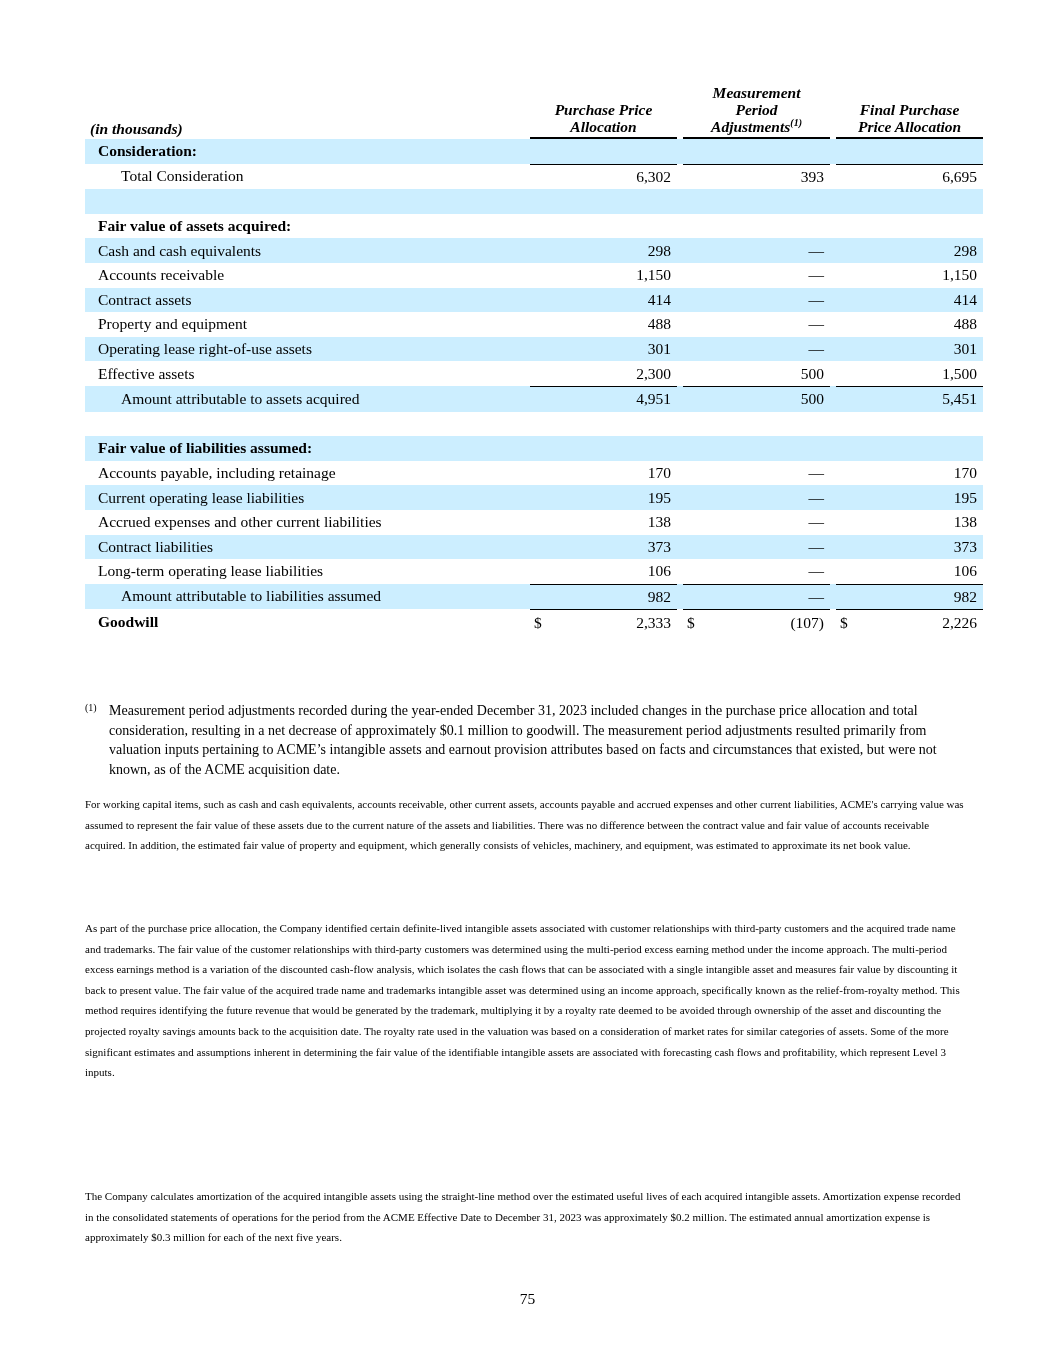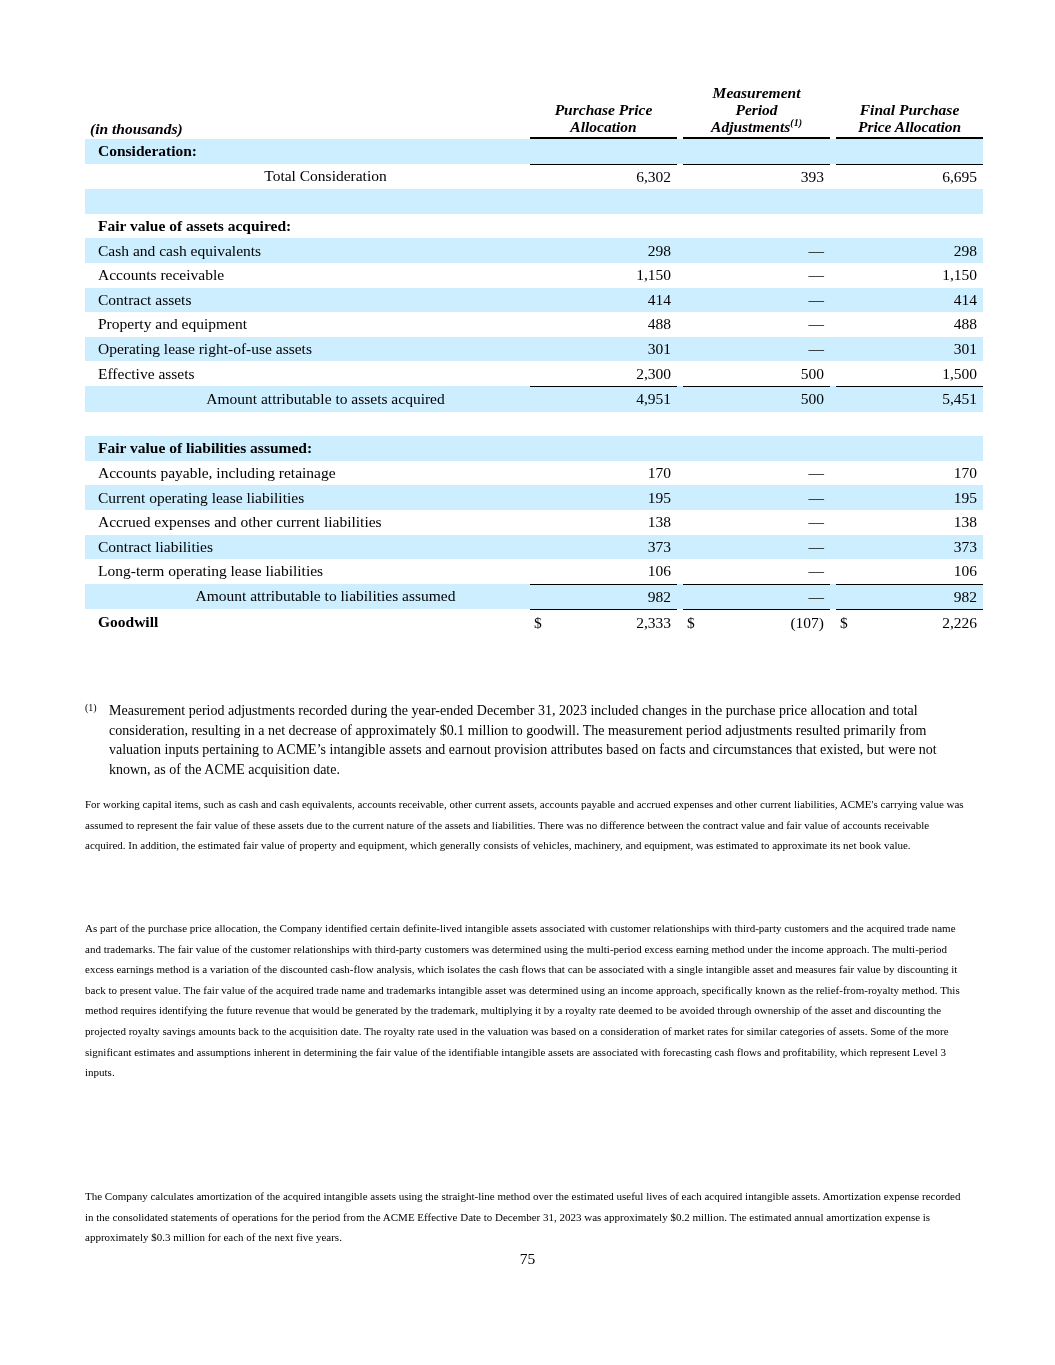--- a/index.html
+++ b/index.html
@@ -16,40 +16,40 @@
   col.c-cur { width: 22px; }
   col.c-num { width: 125px; }
   th {
     font-weight: bold; font-size: 15.5px; line-height: 17px;
     vertical-align: bottom; text-align: center; padding: 0 0 2px 0; font-style: italic;
   }
   th.label-head { text-align: left; font-style: italic; padding-left: 5px; }
   th.colhead { border-bottom: 2px solid #000; }
   td { height: 24.6px; padding: 0; line-height: 24px; white-space: nowrap; }
   td.label { padding-left: 13px; }
-  td.label.indent { padding-left: 36px; text-align: center; }
+  td.label.indent { padding-left: 36px; }
   td.label.bold { font-weight: bold; }
   td.cur { text-align: left; padding-left: 4px; }
   td.num { text-align: right; padding-right: 6px; }
   tr.shade td { background: #cceeff; }
   tr.shade td.gap { background: #cceeff; }
   td.topline { border-top: 1.5px solid #000; }
   sup { font-size: 10px; vertical-align: 6px; line-height: 0; }
   .footnote {
     position: absolute; left: 85px; top: 701px; width: 880px;
     font-size: 14px; line-height: 19.5px;
   }
   .footnote .marker { position: absolute; left: 0; top: -3px; font-size: 10px; }
   .footnote .fn-text { margin-left: 24px; }
   .para {
     position: absolute; left: 85px; width: 885px;
     font-size: 11px; line-height: 20.6px;
   }
   .page-number {
-    position: absolute; left: 0; width: 1055px; top: 1250px;
+    position: absolute; left: 0; width: 1055px; top: 1290px;
     text-align: center; font-size: 15.5px;
   }
 </style>
 </head>
 <body>
 
 <div class="page">
 
   <div class="table-wrap">
     <table>

